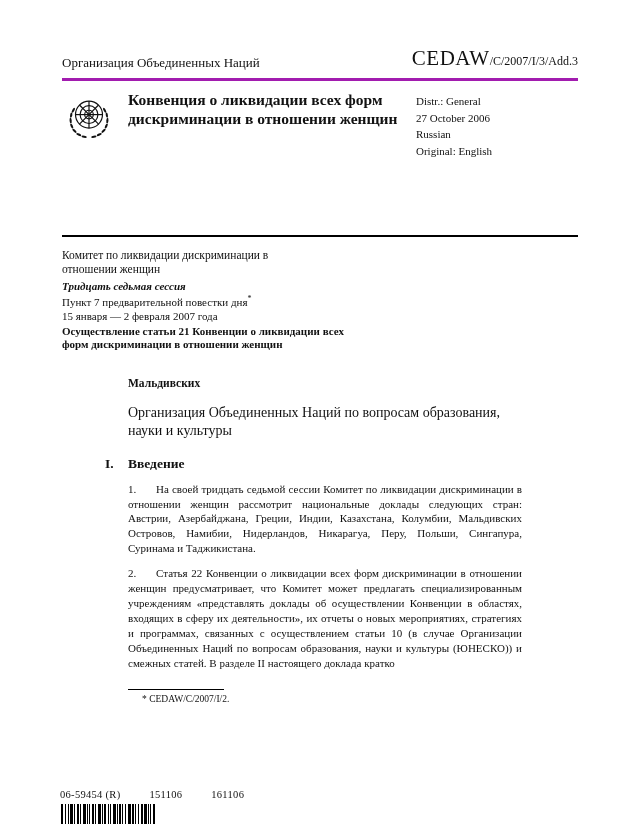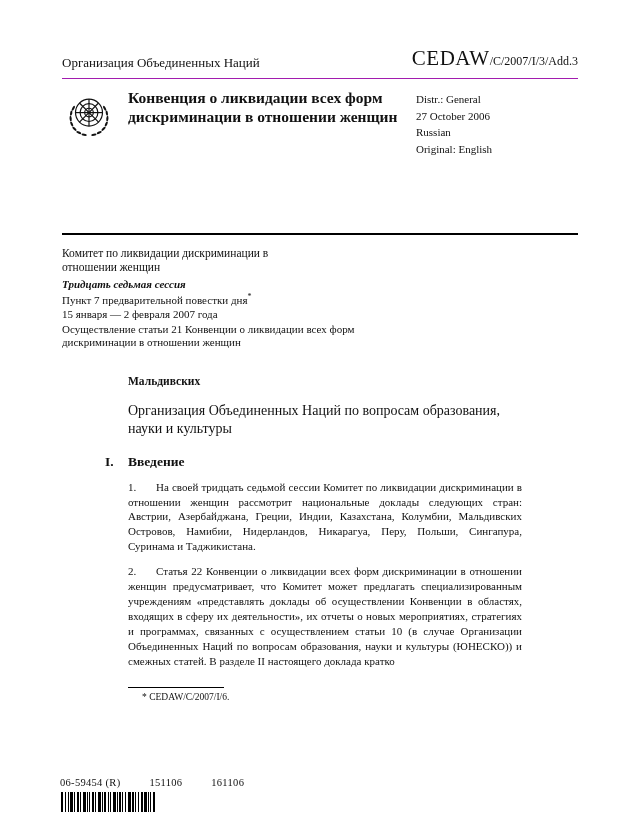--- a/index.html
+++ b/index.html
@@ -14,21 +14,21 @@
     color: #111;
     overflow: hidden;
   }
   .content { padding: 46px 62px 0 62px; }
 
   
   .top-header {
     display: flex;
     justify-content: space-between;
     align-items: flex-end;
-    border-bottom: 1px solid #a21caf;
+    border-bottom: 3px solid #a21caf;
     padding-bottom: 7px;
   }
   .org-name { font-size: 13px; }
   .symbol-big { font-size: 21px; letter-spacing: 0.5px; }
   .symbol-small { font-size: 12px; }
 
   
   .masthead { display: flex; margin-top: 10px; }
   .emblem { width: 54px; flex: 0 0 54px; margin-top: 2px; }
   .mast-title {
@@ -46,21 +46,21 @@
     padding-top: 2px;
   }
 
   .thick-rule { margin-top: 76px; border-top: 2px solid #000; }
 
   
   .committee { margin-top: 12px; font-size: 11px; line-height: 1.2; }
   .c-name { font-weight: normal; font-size: 11.5px; width: 250px; }
   .c-session { font-weight: bold; margin-top: 3px; font-style: italic; }
   .c-line { margin-top: 1px; }
-  .c-impl { font-weight: normal; margin-top: 2px; width: 300px; }
+  .c-impl { font-weight: bold; margin-top: 2px; width: 300px; }
   sup { font-size: 8px; vertical-align: super; }
 
   
   .doc-block { margin-top: 26px; margin-left: 66px; width: 400px; }
   .doc-title { font-size: 15px; font-weight: bold; line-height: 1.27; }
   .doc-note { font-size: 11.5px; font-weight: bold; margin-top: 15px; }
   .doc-addendum { font-size: 11.5px; font-weight: bold; margin-top: 13px; }
   .doc-subtitle { font-size: 14px; font-weight: normal; line-height: 1.3; margin-top: 15px; width: 380px; }
 
   
@@ -84,21 +84,21 @@
     hyphens: auto;
   }
   .pnum { display: inline-block; width: 28px; }
 
   
   .footnote-area { margin-left: 66px; margin-top: 18px; }
   .footnote-rule { width: 96px; border-top: 1px solid #000; }
   .footnote-text { font-size: 9.5px; margin-top: 4px; padding-left: 14px; }
 
   
-  .footer { position: absolute; left: 60px; bottom: 16px; }
+  .footer { position: absolute; left: 60px; bottom: 4px; }
   .footer-line { font-size: 10.5px; letter-spacing: 0.3px; }
   .footer-line .code { margin-left: 26px; }
   .barcode { margin-top: 4px; display: block; }
 </style>
 </head>
 <body>
 
 <div class="page">
   <div class="content">
 
@@ -165,21 +165,21 @@
       <span class="section-number">I.</span>
       <span class="section-title">Введение</span>
     </div>
 
     <p class="para" lang="ru"><span class="pnum">1.</span><span>На своей тридцать седьмой сессии Комитет по ликвидации дискриминации в отношении женщин рассмотрит национальные доклады следующих стран: Австрии, Азербайджана, Греции, Индии, Казахстана, Колумбии, Мальдивских Островов, Намибии, Нидерландов, Никарагуа, Перу, Польши, Сингапура, Суринама и Таджикистана.</span></p>
 
     <p class="para" lang="ru"><span class="pnum">2.</span><span>Статья 22 Конвенции о ликвидации всех форм дискриминации в отношении женщин предусматривает, что Комитет может предлагать специализированным учреждениям «представлять доклады об осуществлении Конвенции в областях, входящих в сферу их деятельности», их отчеты о новых мероприятиях, стратегиях и программах, связанных с осуществлением статьи 10 (в случае Организации Объединенных Наций по вопросам образования, науки и культуры (ЮНЕСКО)) и смежных статей. В разделе II настоящего доклада кратко</span></p>
 
     <div class="footnote-area">
       <div class="footnote-rule"></div>
-      <div class="footnote-text"><span>*</span>&nbsp;<span>CEDAW/C/2007/I/6.</span></div>
+      <div class="footnote-text"><span>*</span>&nbsp;<span>CEDAW/C/2007/I/2.</span></div>
     </div>
 
   </div>
 
   <div class="footer">
     <div class="footer-line">
       <span>06-59454 (R)</span>
       <span class="code">151106</span>
       <span class="code">161106</span>
     </div>

